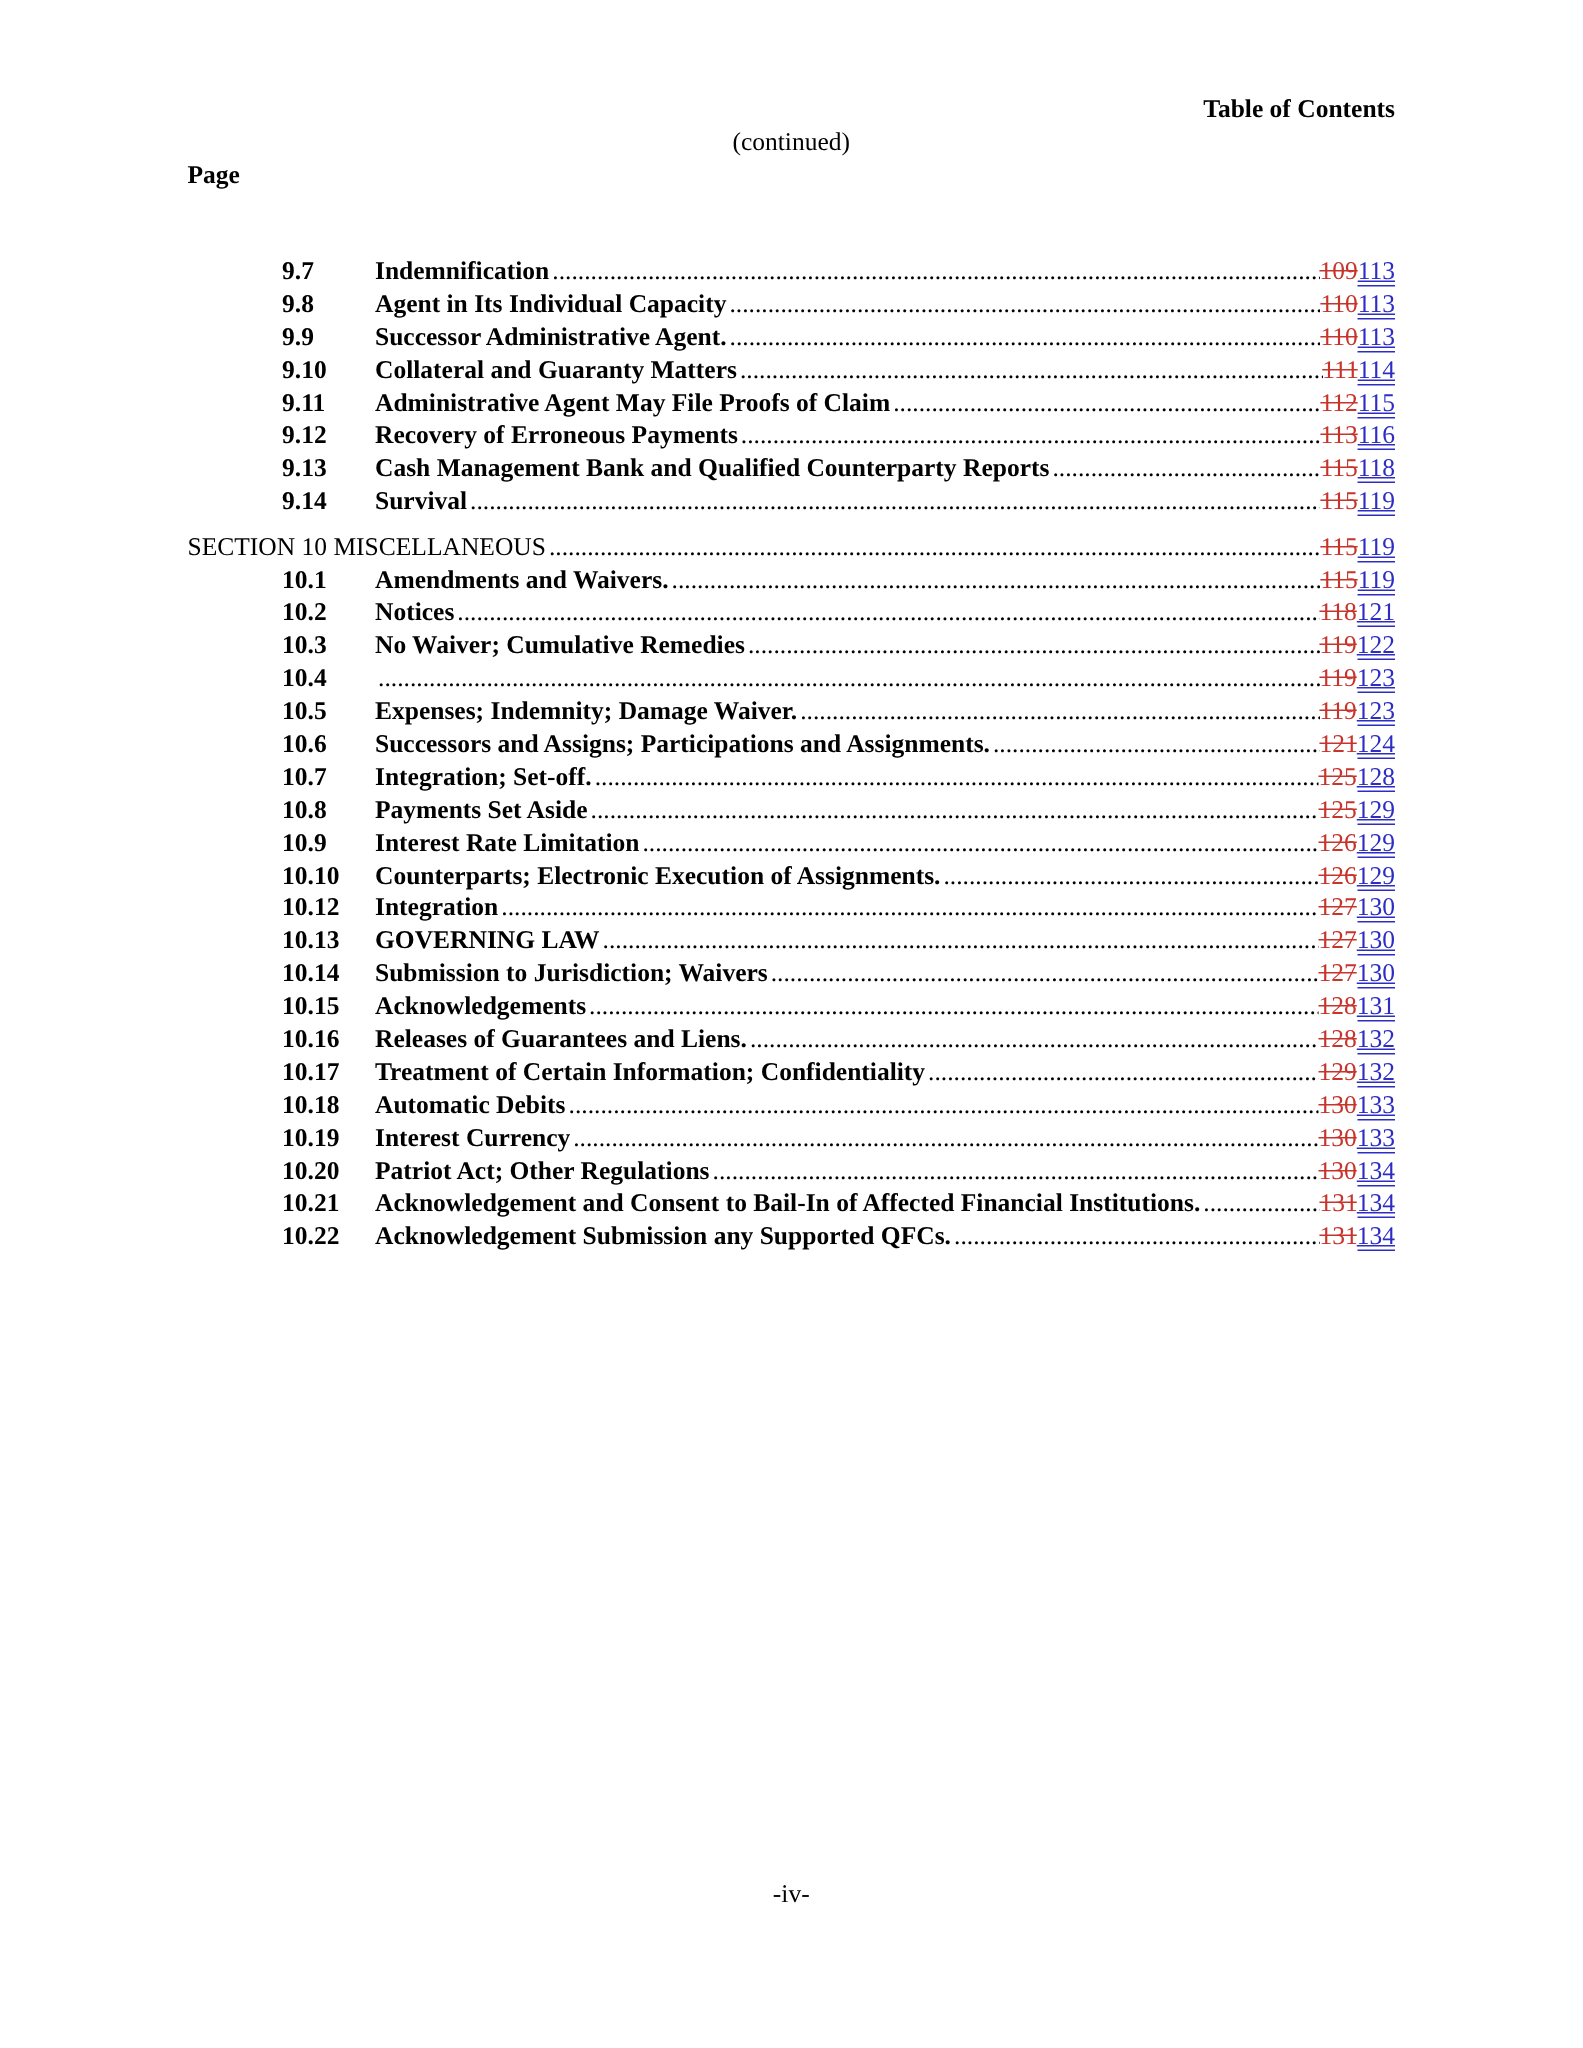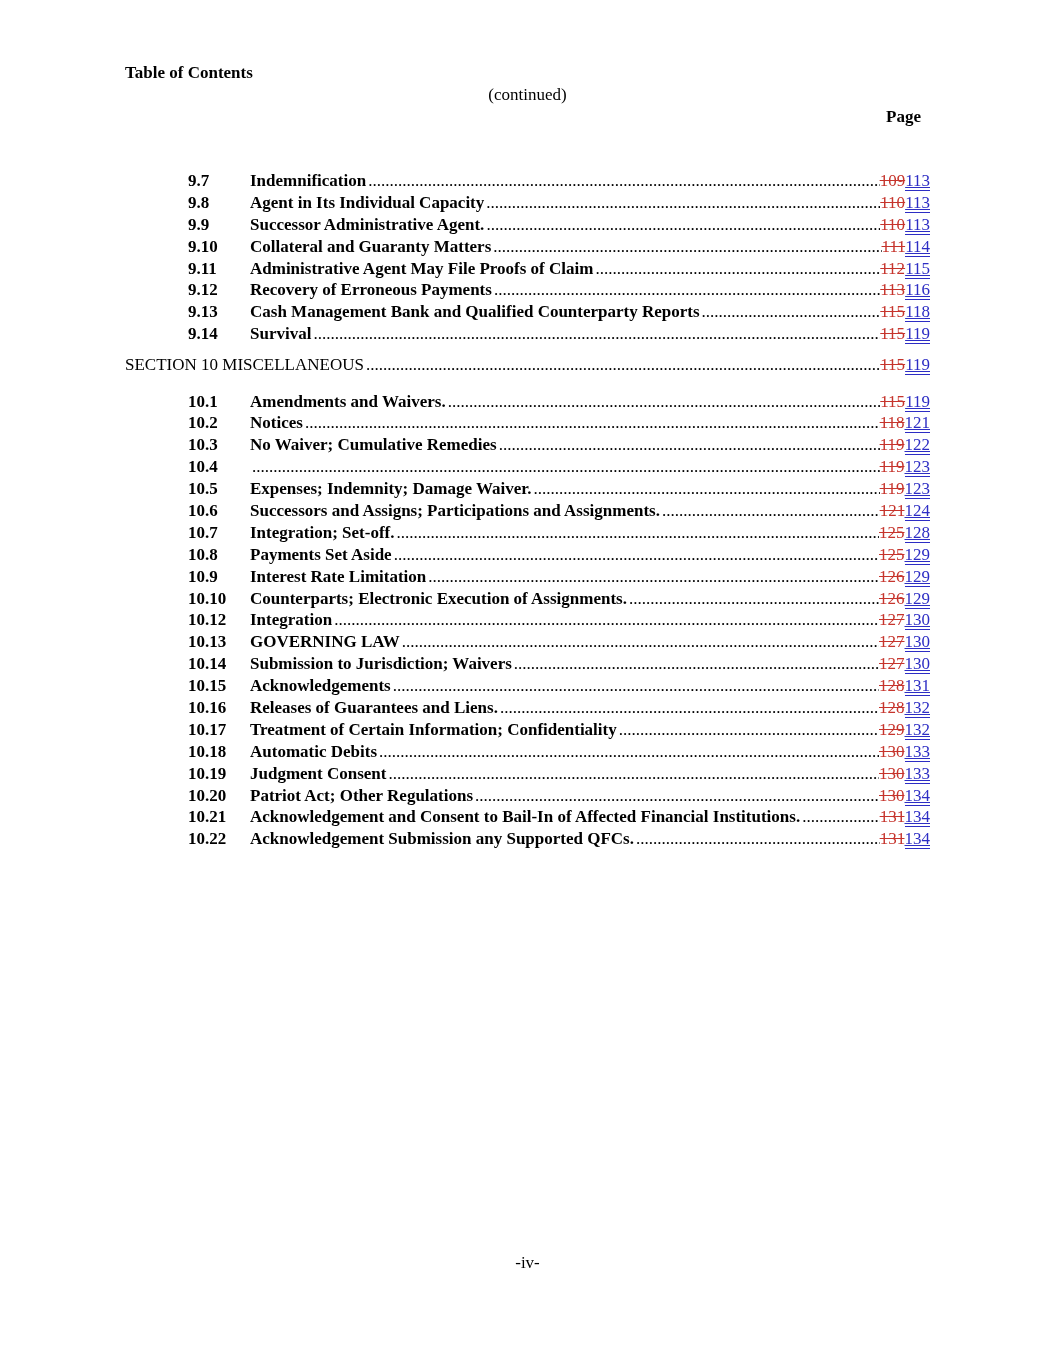--- a/index.html
+++ b/index.html
@@ -21,32 +21,32 @@
     overflow: hidden;
   }
   .content {
     position: absolute;
     left: 125px;
     width: 805px;
     top: 0;
   }
   .doc-title {
     margin-top: 62px;
-    text-align: left;
+    text-align: right;
     font-weight: bold;
     font-size: 17px;
     line-height: 22px;
   }
   .doc-subtitle {
     text-align: center;
     font-size: 17px;
     line-height: 22px;
   }
   .page-label {
-    text-align: right;
+    text-align: left;
     font-weight: bold;
     font-size: 17px;
     line-height: 22px;
     padding-right: 9px;
   }
   .toc {
     margin-top: 42px;
   }
   .row {
     display: flex;
@@ -56,21 +56,21 @@
     height: 21.9px;
     white-space: nowrap;
   }
   .row.item {
     padding-left: 63px;
     font-weight: bold;
   }
   .row.section {
     font-weight: normal;
     margin-top: 8.5px;
-    margin-bottom: 15px;
+    margin-bottom: 0;
   }
   .num {
     flex: 0 0 62px;
     width: 62px;
   }
   .ttl {
     flex: 0 0 auto;
   }
   .leader {
     flex: 1 1 auto;
@@ -265,21 +265,21 @@
     <span class="pgs"><span class="old">129</span><span class="new">132</span></span>
   </div>
         <div class="row item">
     <span class="num">10.18</span>
     <span class="ttl">Automatic Debits</span>
     <span class="leader"></span>
     <span class="pgs"><span class="old">130</span><span class="new">133</span></span>
   </div>
         <div class="row item">
     <span class="num">10.19</span>
-    <span class="ttl">Judgment Consent</span>
+    <span class="ttl">Interest Currency</span>
     <span class="leader"></span>
     <span class="pgs"><span class="old">130</span><span class="new">133</span></span>
   </div>
         <div class="row item">
     <span class="num">10.20</span>
     <span class="ttl">Patriot Act; Other Regulations</span>
     <span class="leader"></span>
     <span class="pgs"><span class="old">130</span><span class="new">134</span></span>
   </div>
         <div class="row item">

